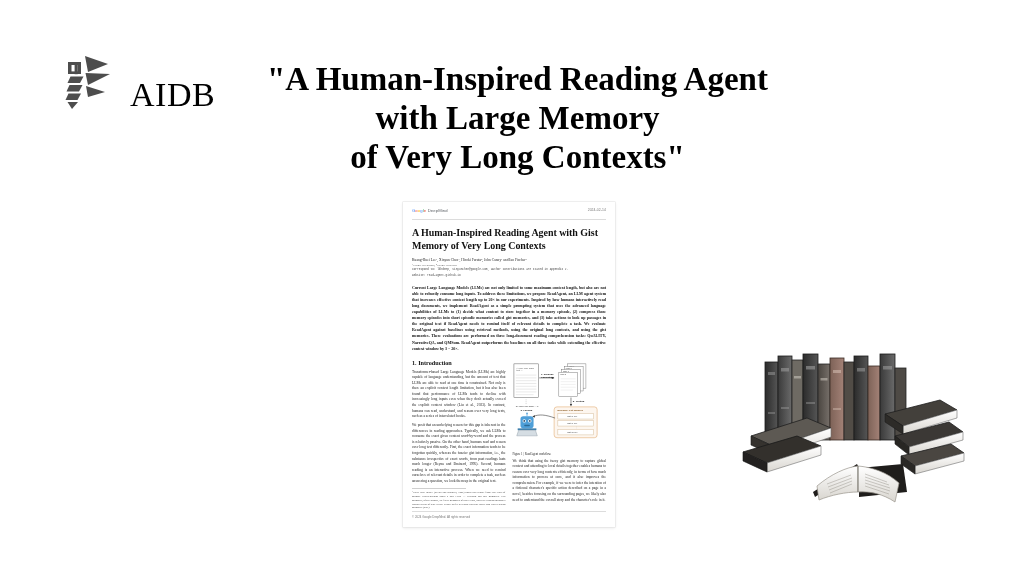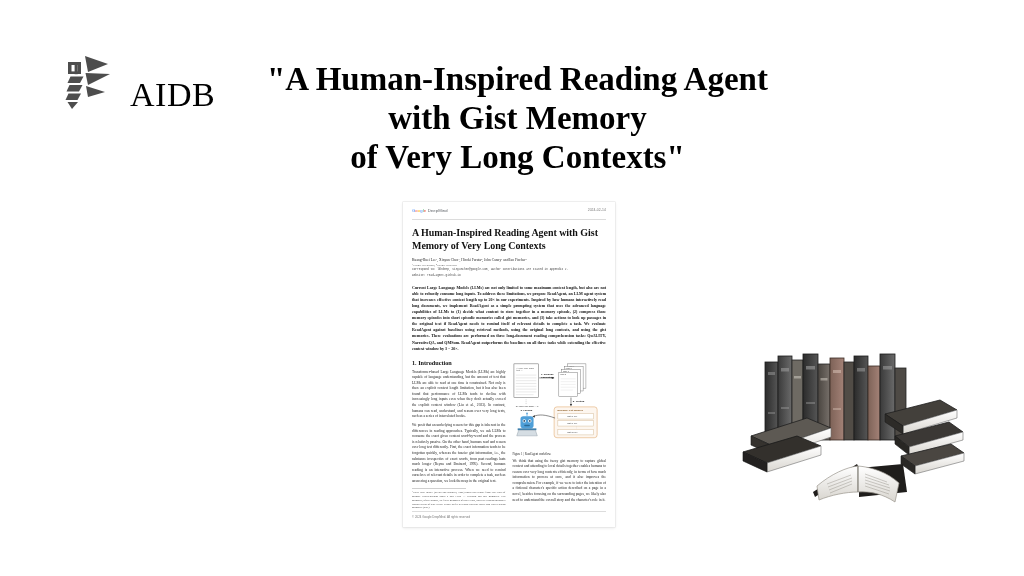--- a/index.html
+++ b/index.html
@@ -250,21 +250,21 @@
 
           <path d="M9.5 50 L20 50 L14 57 Z"></path>
         </g>
       </svg>
     </span>
     <span class="brand-name">AIDB</span>
   </div>
 
   <div class="headline">
     <span class="hl-line">"A Human-Inspired Reading Agent</span>
-    <span class="hl-line">with Gist Memory</span>
+    <span class="hl-line">with Large Memory</span>
     <span class="hl-line">of Very Long Contexts"</span>
   </div>
 
   <div class="paper">
     <div class="paper-inner">
 
       <div class="pp-topbar">
         <span class="gdm-logo"><span class="g1">G</span><span class="g2">o</span><span class="g3">o</span><span class="g4">g</span><span class="g5">l</span><span class="g6">e</span><span class="dm">DeepMind</span></span>
         <span class="pp-date">2024-02-14</span>
       </div>

